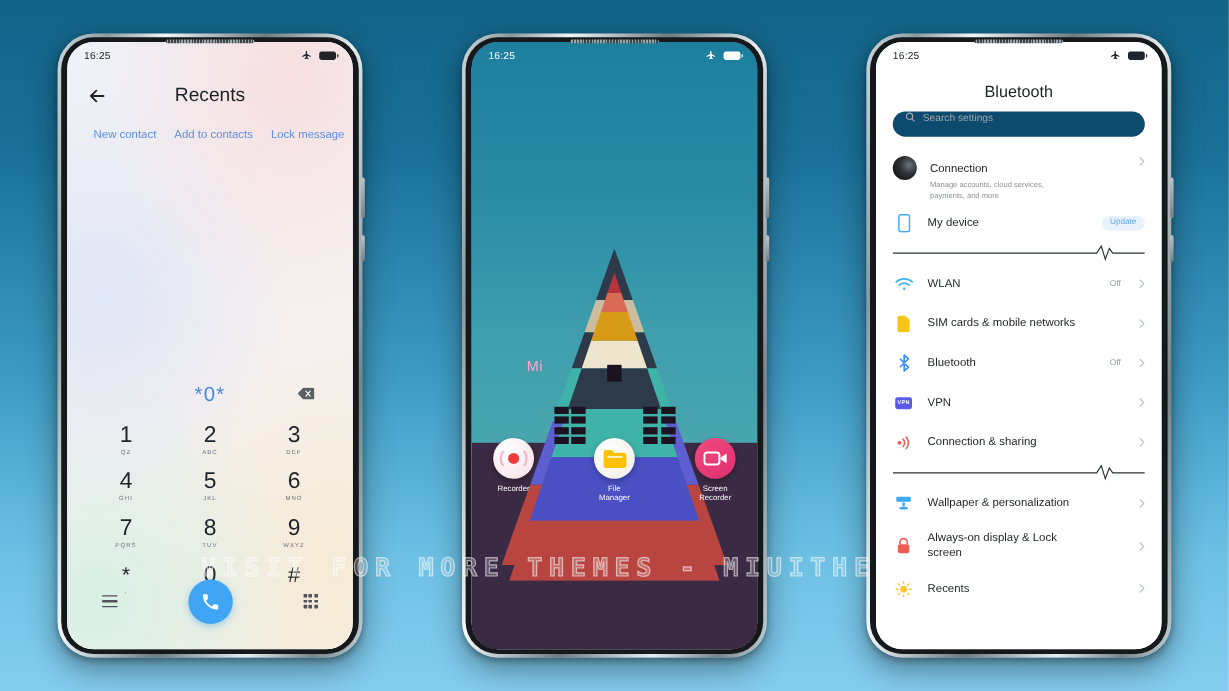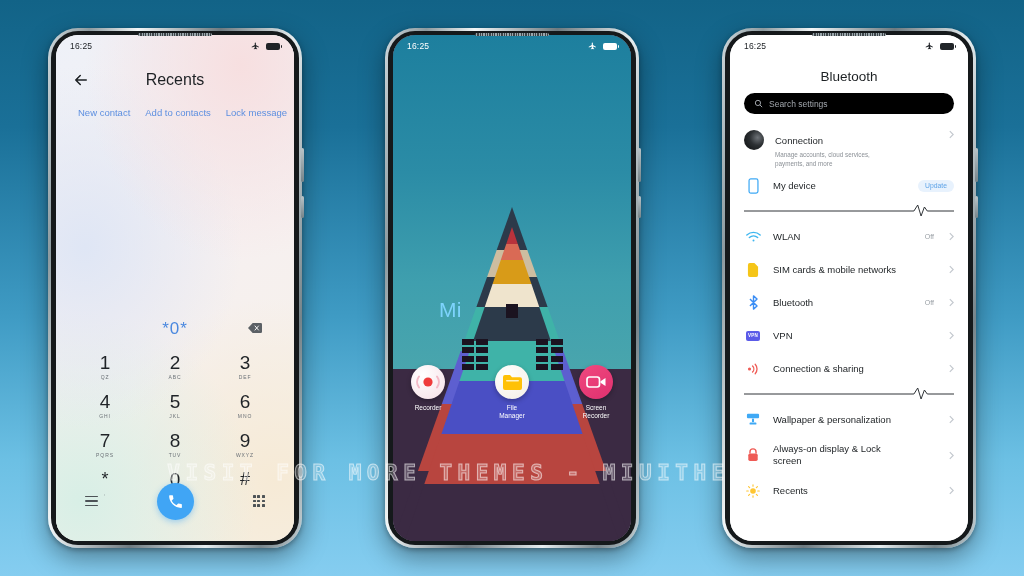--- a/index.html
+++ b/index.html
@@ -97,41 +97,41 @@
   
   .home { position:absolute; inset:0; background:#2b2240; overflow:hidden; }
   .sky { position:absolute; top:0; left:0; right:0; height:68%;
     background:linear-gradient(180deg,#1d7f9e 0%,#2b8ca6 40%,#3f9fae 72%,#4aa6ad 100%); }
   .ground { position:absolute; left:0; right:0; bottom:0; height:34%; background:#3b2a43; }
   .pyr { position:absolute; left:0; right:0; top:34%; bottom:0; }
   .band { position:absolute; left:0; right:0; }
   
   .tri-clip { position:absolute; inset:0; clip-path:polygon(50% 0%, 100% 100%, 0% 100%); }
   .tri-inner { position:absolute; inset:0; clip-path:polygon(50% 6%, 95% 100%, 5% 100%); }
-  .mi-label { position:absolute; left:46px; top:52%; font-size:21px; color:#7dd3fc; letter-spacing:.3px; }
+  .mi-label { position:absolute; left:46px; top:52%; font-size:12px; color:#f9a8d4; letter-spacing:.3px; }
 
   .windows { position:absolute; left:0; right:0; top:60%; display:flex; justify-content:center; gap:48px; }
   .win { display:grid; grid-template-columns:repeat(2,12px); grid-template-rows:repeat(4,6px); gap:2.5px; }
   .win i { background:#1b1320; display:block; }
 
   .apps { position:absolute; left:0; right:0; top:330px; display:flex; justify-content:center; gap:22px; }
   .app { width:62px; text-align:center; }
   .app .ic { width:34px; height:34px; border-radius:50%; margin:0 auto 5px;
     display:flex; align-items:center; justify-content:center; box-shadow:0 2px 5px rgba(0,0,0,.28); }
   .app .lb { font-size:6.5px; color:#fff; line-height:1.25; }
   .ic-rec { background:radial-gradient(circle at 35% 30%,#ffffff,#f6dfe6); }
   .ic-file { background:radial-gradient(circle at 35% 30%,#ffffff,#f3eee4); }
   .ic-scr { background:linear-gradient(145deg,#f0497f,#e0306f); }
 
   
   .settings { position:absolute; inset:0; background:#ffffff; }
   .s-title { position:absolute; top:34px; left:0; right:0; text-align:center;
     font-size:13.5px; color:#1d2124; }
   .s-search { position:absolute; top:58px; left:14px; right:14px; height:21px;
-    background:#000000; border-radius:11px; display:flex; align-items:center; padding:0 10px; gap:6px; }
+    background:#0c4a6e; border-radius:11px; display:flex; padding:0 10px; gap:6px; }
   .s-search .ph { font-size:8.5px; color:#a2a7ad; }
 
   .s-list { position:absolute; top:88px; left:0; right:0; bottom:0; }
   .s-row { display:flex; align-items:center; padding:0 14px; height:33px; gap:11px; position:relative; }
   .s-row.account { height:46px; align-items:flex-start; padding-top:7px; }
   .s-ic { width:18px; height:18px; flex:0 0 18px; display:flex; align-items:center; justify-content:center; }
   .s-txt { flex:1; min-width:0; }
   .s-name { font-size:9.5px; color:#1d2124; }
   .s-sub { font-size:6.3px; color:#8b9096; line-height:1.45; margin-top:2px; }
   .s-val { font-size:7px; color:#9aa0a6; margin-right:4px; }

